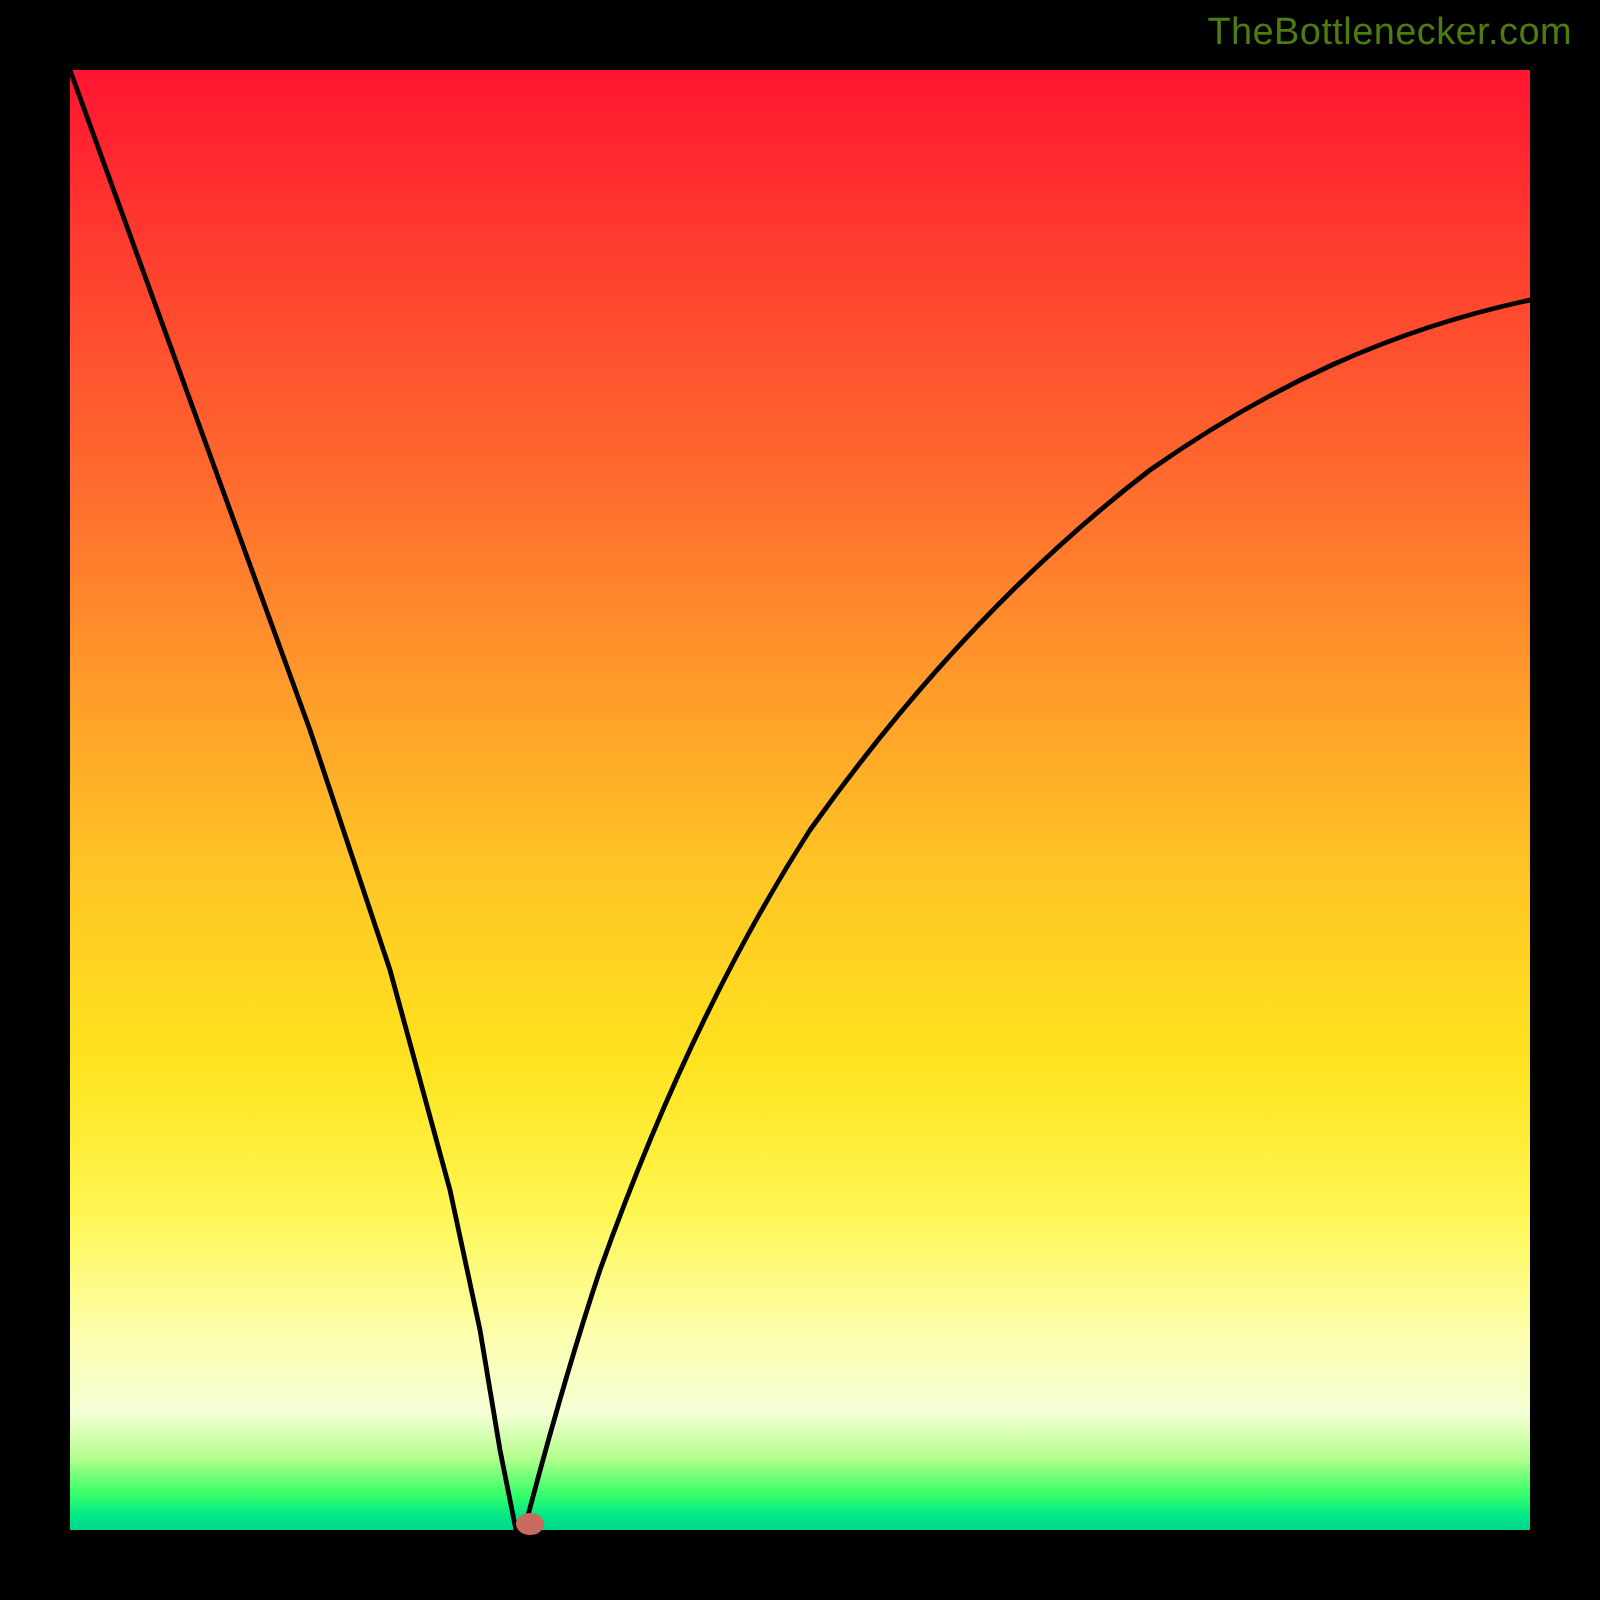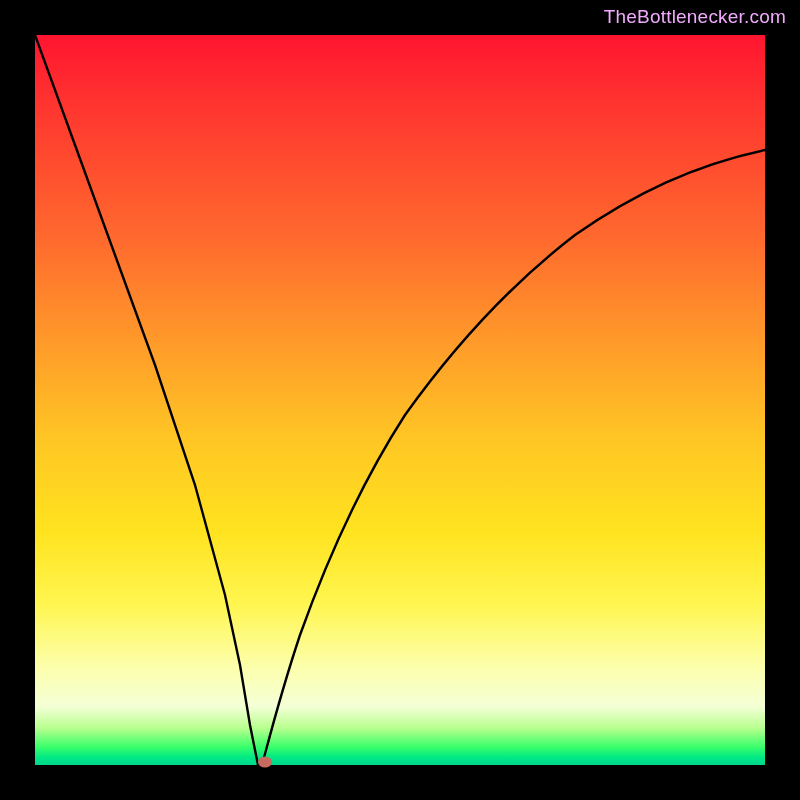--- a/index.html
+++ b/index.html
@@ -53,21 +53,21 @@
     width: 14px;
     height: 11px;
     border-radius: 50%;
     background: #c86a5e;
     transform: translate(-50%, -50%);
   }
   .watermark {
     position: absolute;
     top: 6px;
     right: 14px;
-    color: #f0abfc;
+    color: #4d7c0f;
     font-size: 19px;
     letter-spacing: 0.2px;
   }
 </style>
 </head>
 <body>
 
 <div class="frame">
 
   <div class="watermark">TheBottlenecker.com</div>

